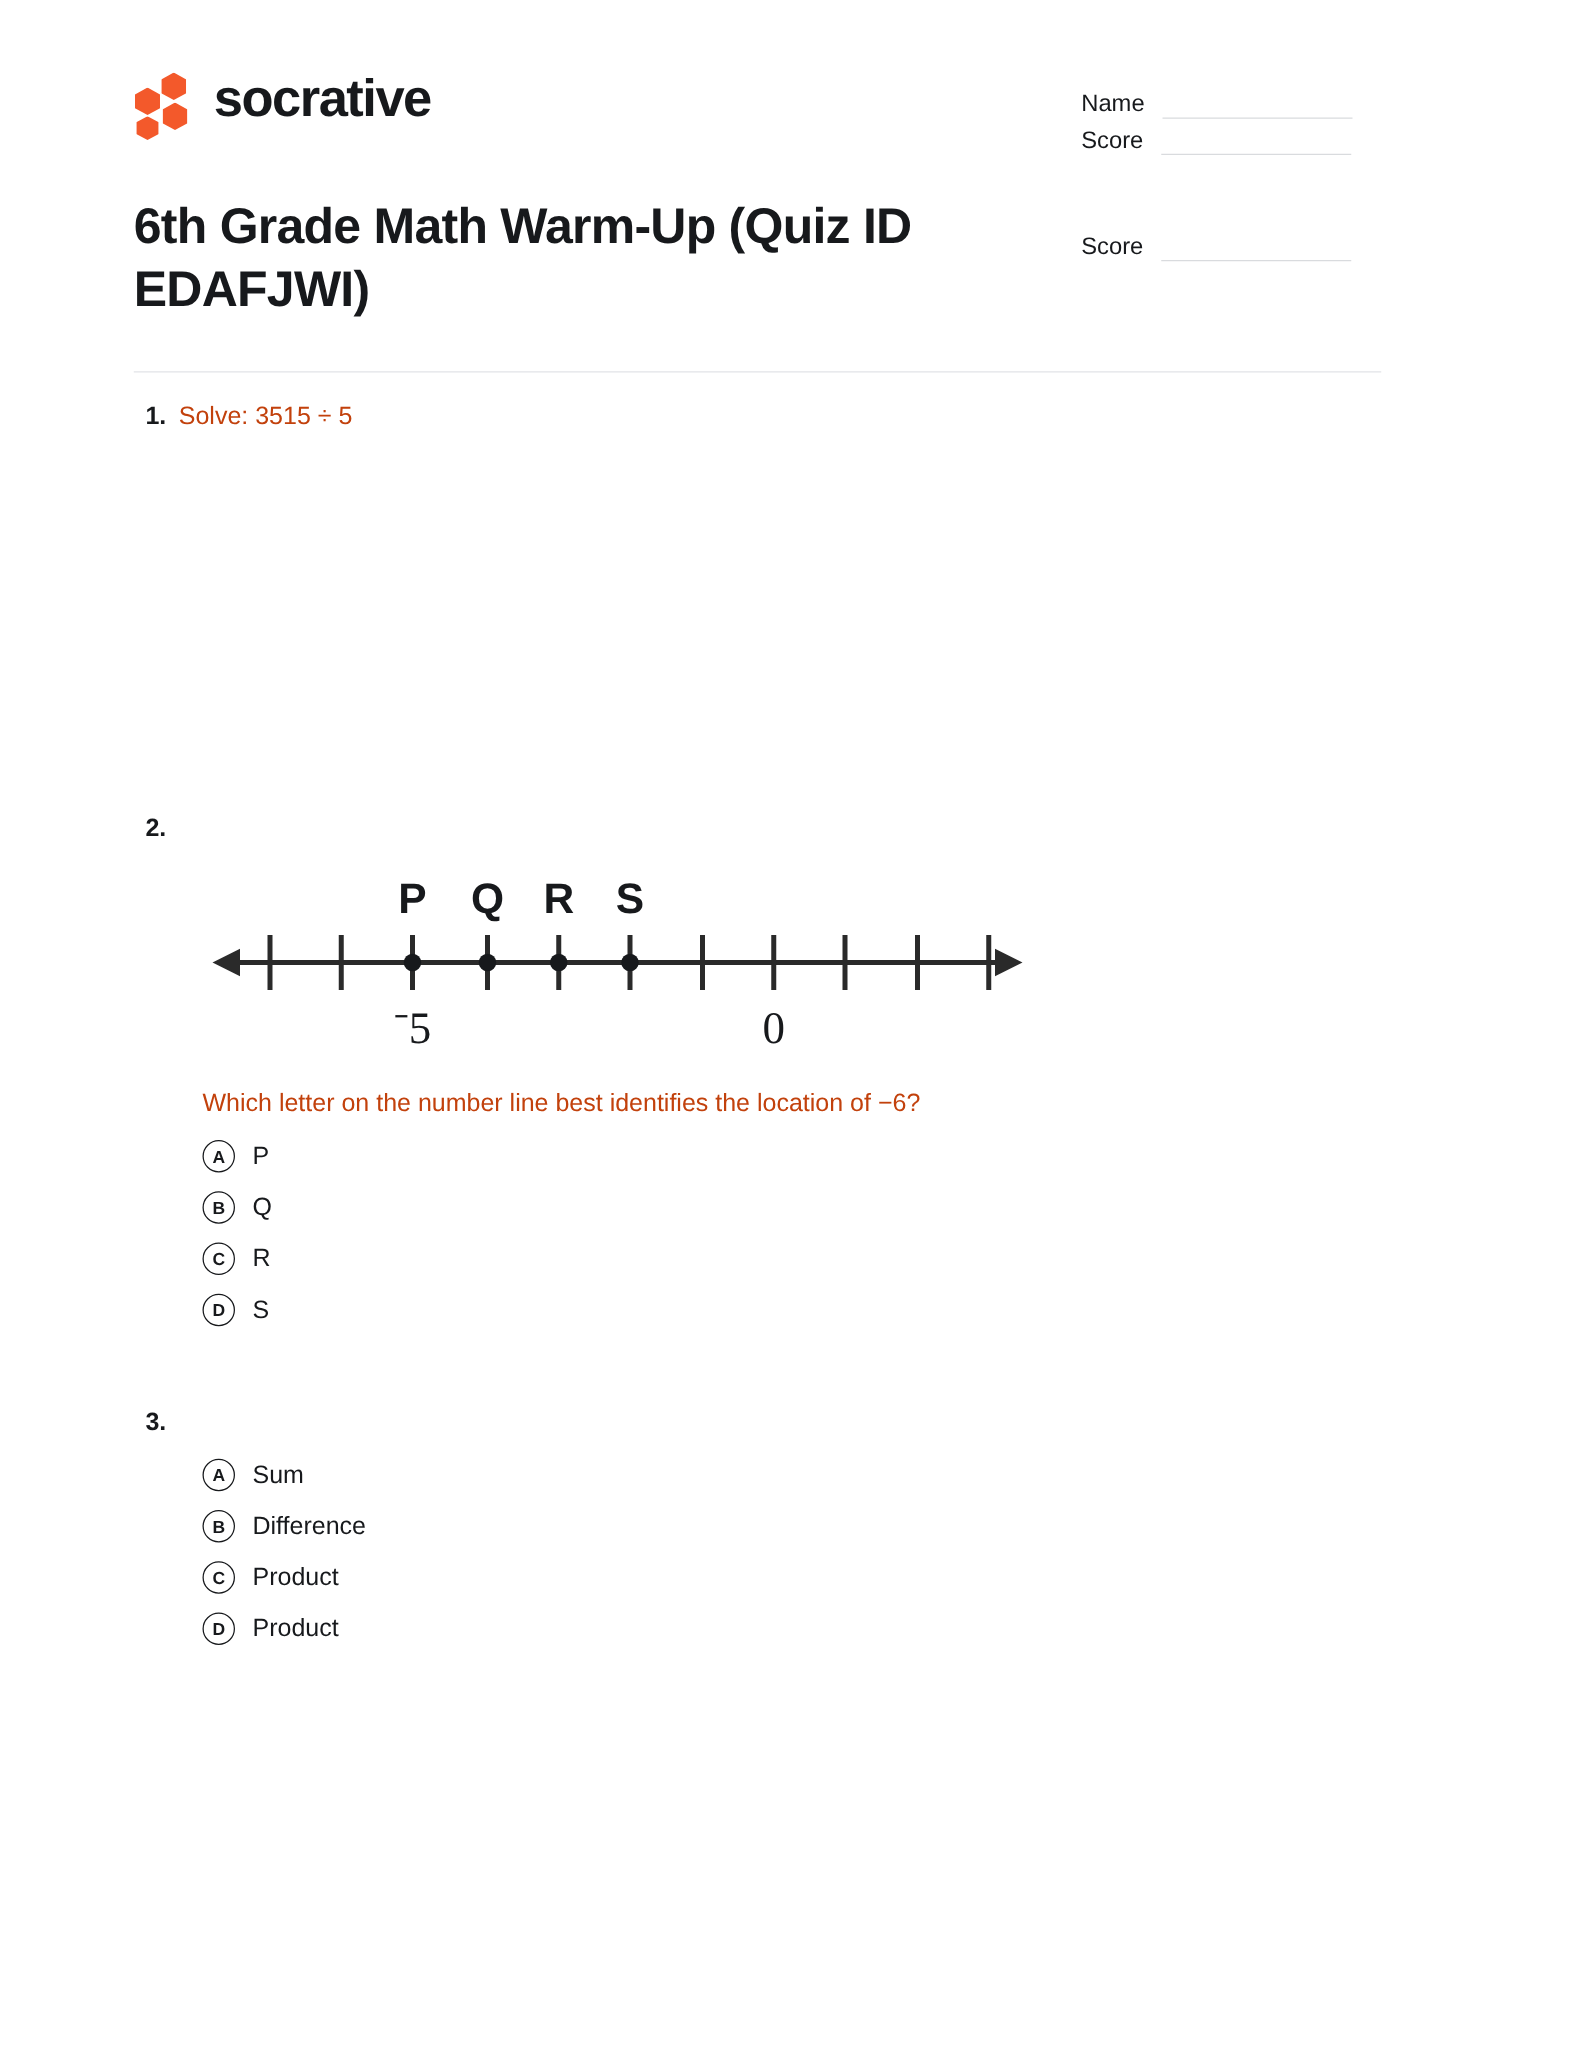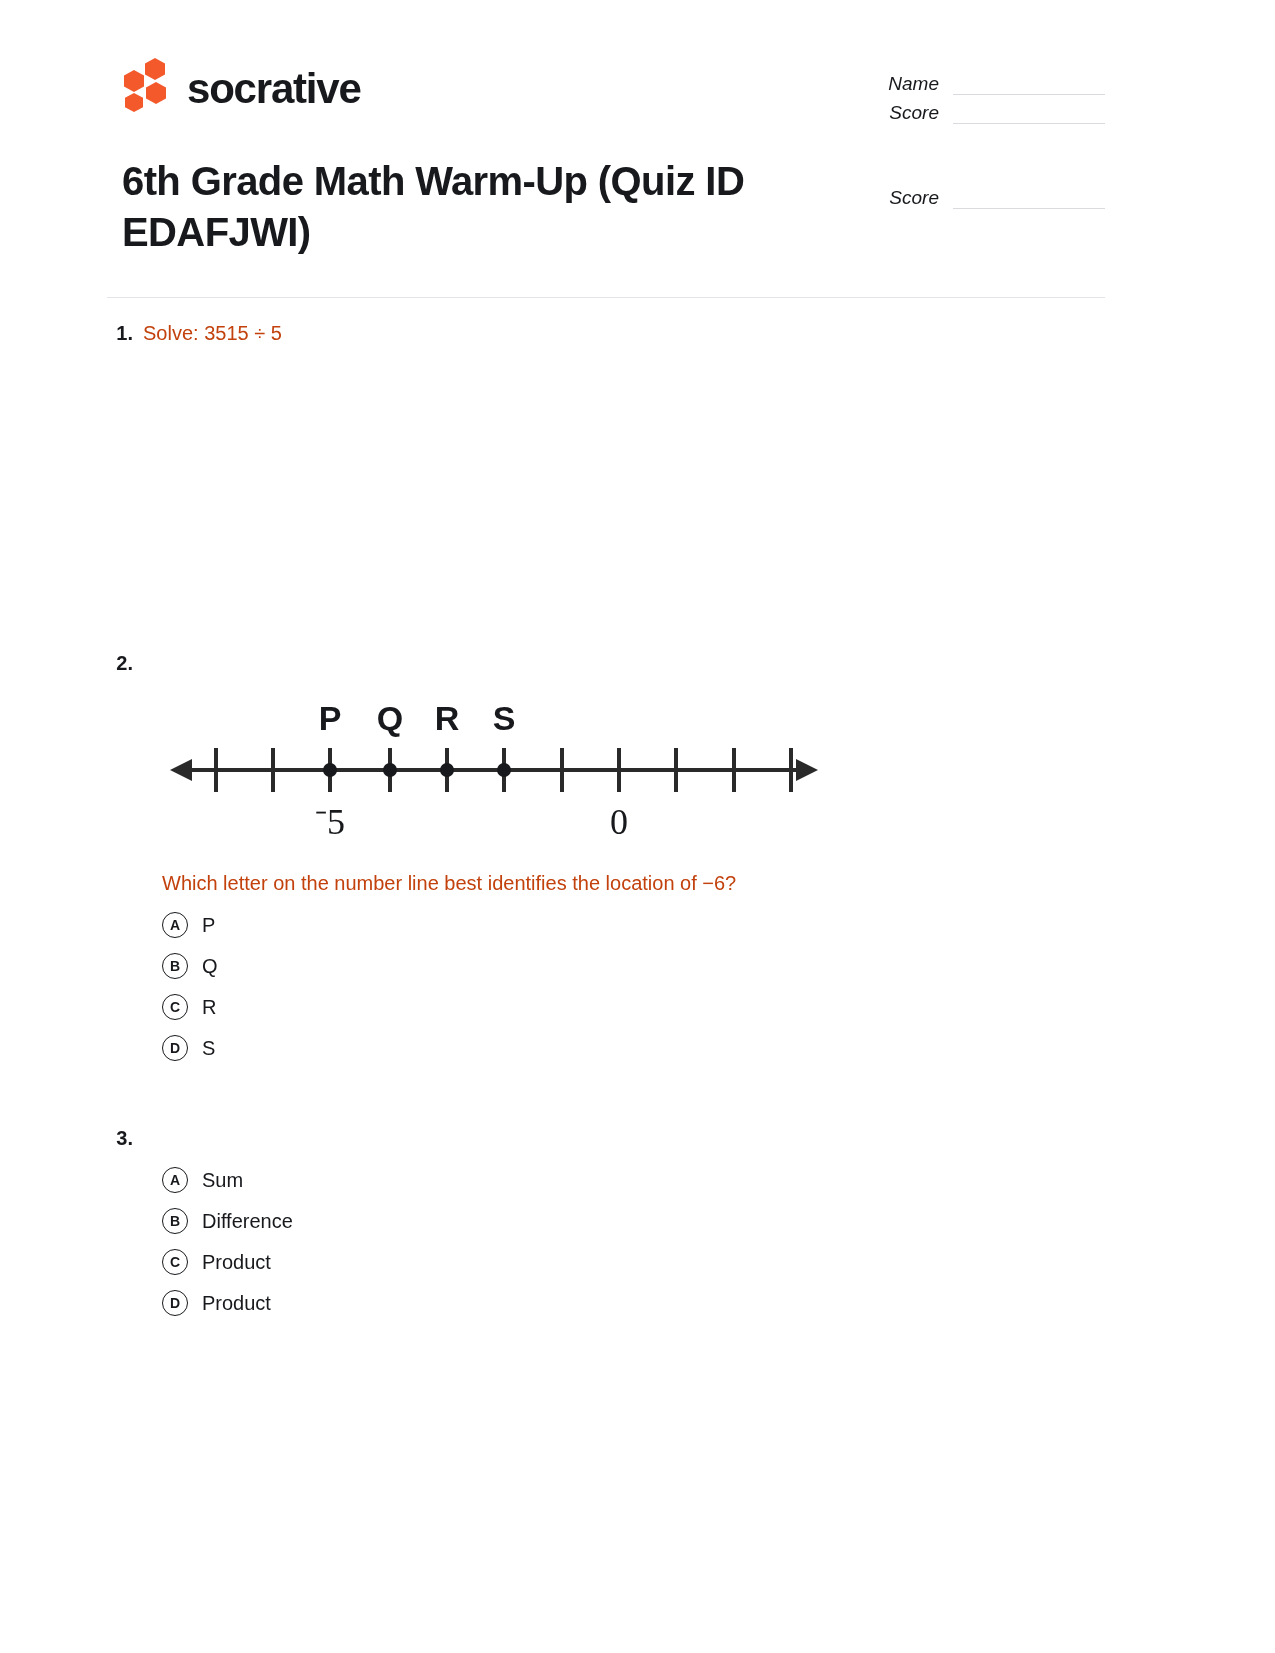--- a/index.html
+++ b/index.html
@@ -25,24 +25,24 @@
   
   .header {
     position: absolute;
     left: 107px;
     top: 58px;
     width: 998px;
     height: 200px;
   }
   .logo-row {
     position: absolute;
-    left: 16px;
+    left: 0;
     top: 0;
     display: flex;
-    align-items: flex-end;
+    align-items: flex-start;
   }
   .logo-mark {
     width: 48px;
     height: 52px;
     position: relative;
     flex: none;
   }
   .hex {
     position: absolute;
     width: 20px;
@@ -58,42 +58,40 @@
     font-size: 42px;
     font-weight: 700;
     letter-spacing: -1.2px;
     margin-left: 16px;
     color: #17191c;
     line-height: 1;
   }
 
   .quiz-title {
     position: absolute;
-    left: 15px;
+    left: 0;
     top: 98px;
     width: 730px;
     font-size: 40px;
     font-weight: 700;
     line-height: 1.28;
     letter-spacing: -0.6px;
     color: #17191c;
   }
 
   .meta {
     position: absolute;
     right: 0;
     top: 16px;
     width: 240px;
   }
   .meta-row {
     display: flex;
     align-items: flex-end;
-    justify-content: flex-end;
     margin-bottom: 8px;
-    font-style: italic;
   }
   .meta-row.score { margin-top: 64px; }
   .meta-label {
     font-size: 19px;
     color: #17191c;
     white-space: nowrap;
     margin-right: 14px;
     line-height: 1.1;
   }
   .meta-line {

